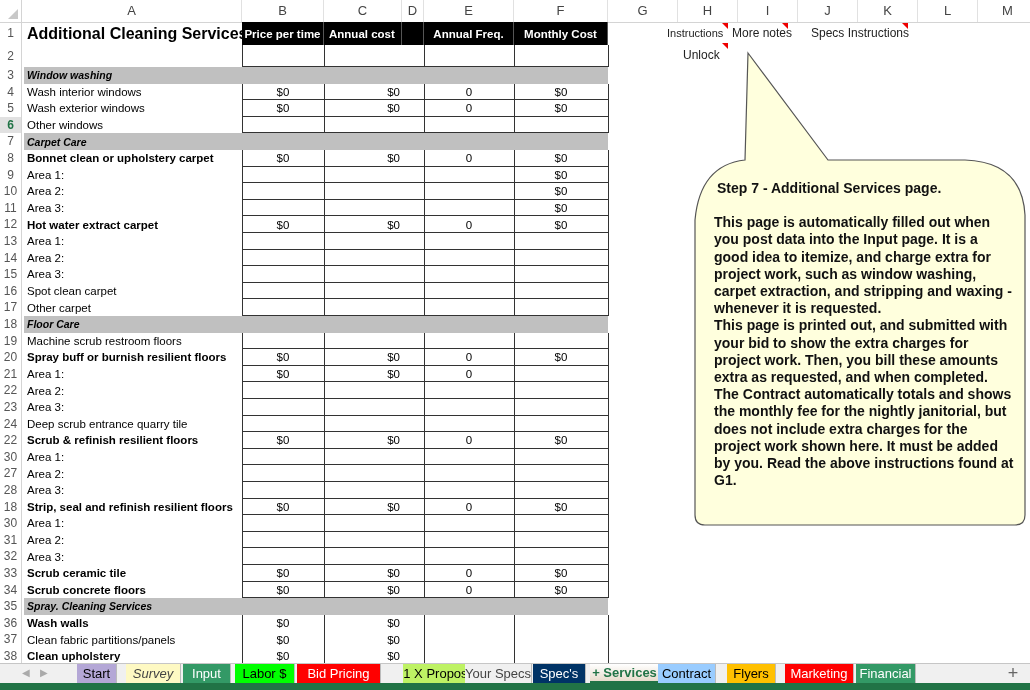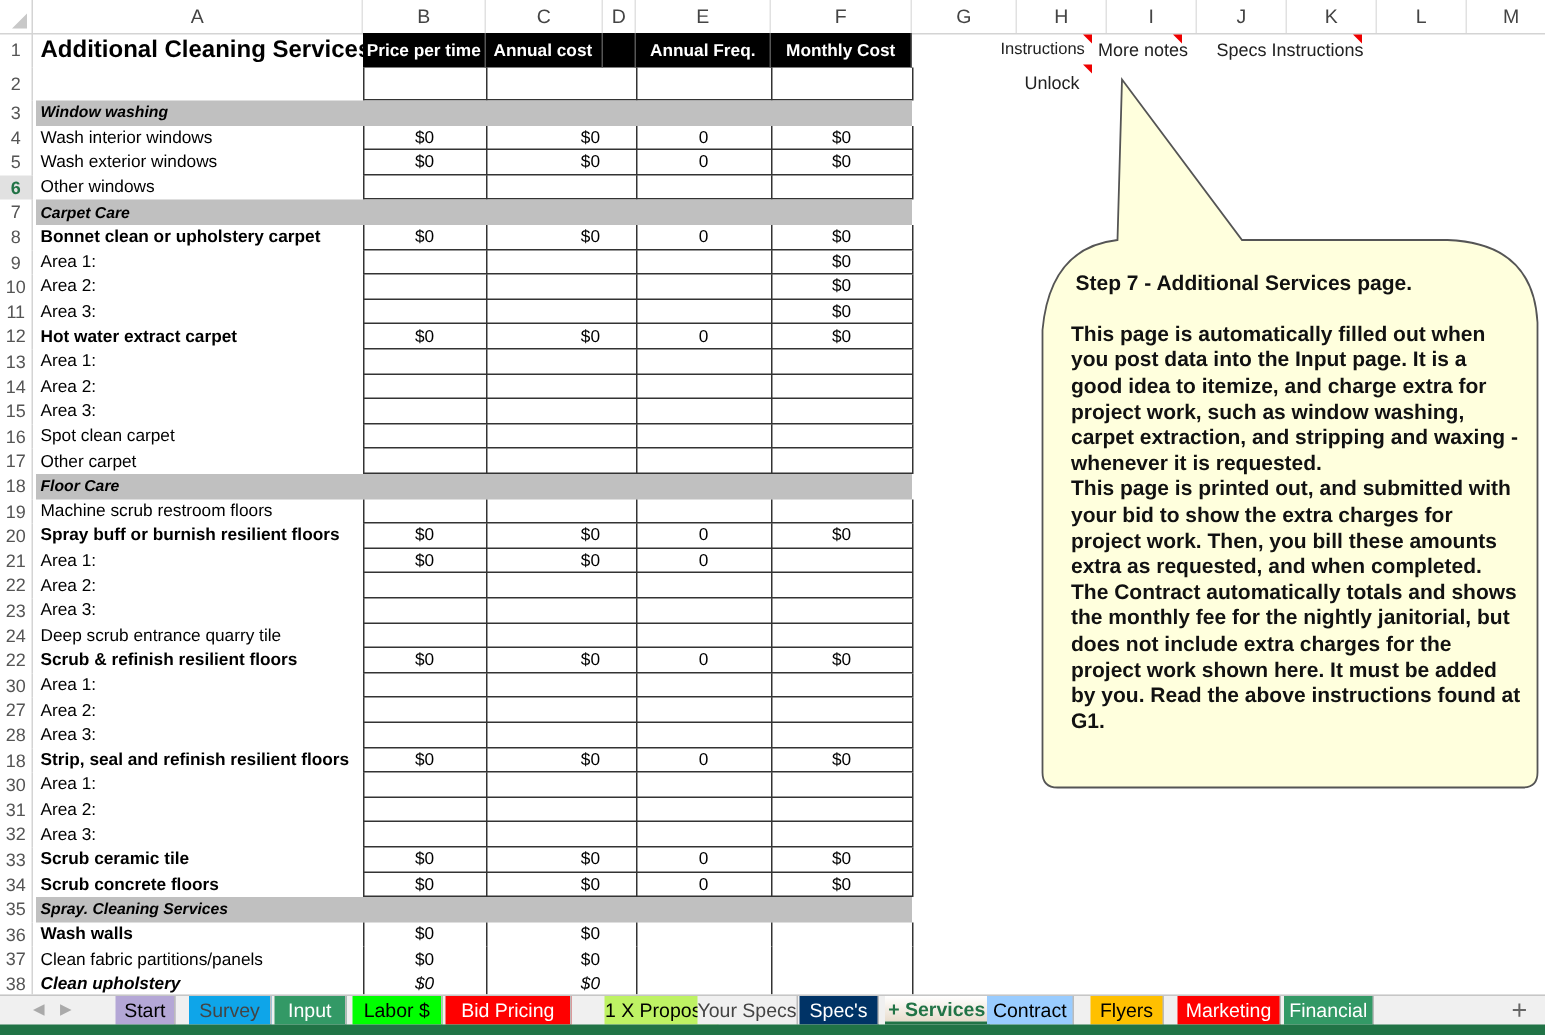--- a/index.html
+++ b/index.html
@@ -433,21 +433,21 @@
         <div class="cell cA">Clean fabric partitions/panels</div>
         <div class="cell cB">$0</div>
         <div class="cell cC">$0</div>
       </div>
       <div class="vline" style="left: 242px; top: 631.4px; height: 16.6px;"></div>
       <div class="vline" style="left: 324px; top: 631.4px; height: 16.6px;"></div>
       <div class="vline" style="left: 424px; top: 631.4px; height: 16.6px;"></div>
       <div class="vline" style="left: 514px; top: 631.4px; height: 16.6px;"></div>
       <div class="vline" style="left: 608px; top: 631.4px; height: 16.6px;"></div>
       <div class="rowhdr" style="top: 648px; height: 16.6px; line-height: 16.6px;">38</div>
-      <div class="row" style="top: 648px; height: 16.6px; font-style: italic;">
+      <div class="row" style="top: 648px; height: 16.6px;">
         <div class="cell cA bold">Clean upholstery</div>
         <div class="cell cB">$0</div>
         <div class="cell cC">$0</div>
       </div>
       <div class="vline" style="left: 242px; top: 648px; height: 16.6px;"></div>
       <div class="vline" style="left: 324px; top: 648px; height: 16.6px;"></div>
       <div class="vline" style="left: 424px; top: 648px; height: 16.6px;"></div>
       <div class="vline" style="left: 514px; top: 648px; height: 16.6px;"></div>
       <div class="vline" style="left: 608px; top: 648px; height: 16.6px;"></div>
     </div>
@@ -477,21 +477,21 @@
 This page is printed out, and submitted with your bid to show the extra charges for project work.  Then, you bill these amounts extra as requested, and when completed.
 The Contract automatically totals and shows the monthly fee for the nightly janitorial, but does not include extra charges for the project work shown here. It must be added by you. Read the above instructions found at G1.</div>
   </div>
 </div>
 
 <div class="tabbar">
   <span class="nav-arrow" style="left:22px;">◀</span>
   <span class="nav-arrow" style="left:40px;">▶</span>
   <div id="tabs">
       <div class="tab" style="left: 77px; width: 40px; background: rgb(180, 167, 214); color: rgb(0, 0, 0);">Start</div>
-      <div class="tab" style="left: 126px; width: 55px; background: #0ea5e9; color: rgb(68, 68, 68);">Survey</div>
+      <div class="tab" style="left: 126px; width: 55px; background: #fef9c3; color: rgb(68, 68, 68); font-style: italic;">Survey</div>
       <div class="tab" style="left: 183px; width: 48px; background: rgb(51, 153, 102); color: rgb(255, 255, 255);">Input</div>
       <div class="tab" style="left: 235px; width: 60px; background: rgb(0, 255, 0); color: rgb(0, 0, 0);">Labor $</div>
       <div class="tab" style="left: 297px; width: 84px; background: rgb(255, 0, 0); color: rgb(255, 255, 255);">Bid Pricing</div>
       <div class="tab" style="left: 403px; width: 76px; background: #bef264; color: rgb(0, 0, 0);">1 X Proposal</div>
       <div class="tab" style="left: 465px; width: 67px; background: rgb(240, 240, 240); color: rgb(68, 68, 68);">Your Specs</div>
       <div class="tab" style="left: 533px; width: 53px; background: rgb(0, 51, 102); color: rgb(255, 255, 255);">Spec's</div>
       <div class="tab" style="left: 590px; width: 70px; background: linear-gradient(rgb(255, 255, 255), rgb(232, 220, 204)); color: rgb(33, 115, 70); font-weight: bold; border-bottom: 2px solid rgb(33, 115, 70);">+ Services</div>
       <div class="tab" style="left: 658px; width: 58px; background: rgb(153, 204, 255); color: rgb(0, 0, 0);">Contract</div>
       <div class="tab" style="left: 727px; width: 49px; background: rgb(255, 192, 0); color: rgb(0, 0, 0);">Flyers</div>
       <div class="tab" style="left: 785px; width: 69px; background: rgb(255, 0, 0); color: rgb(255, 255, 255);">Marketing</div>

